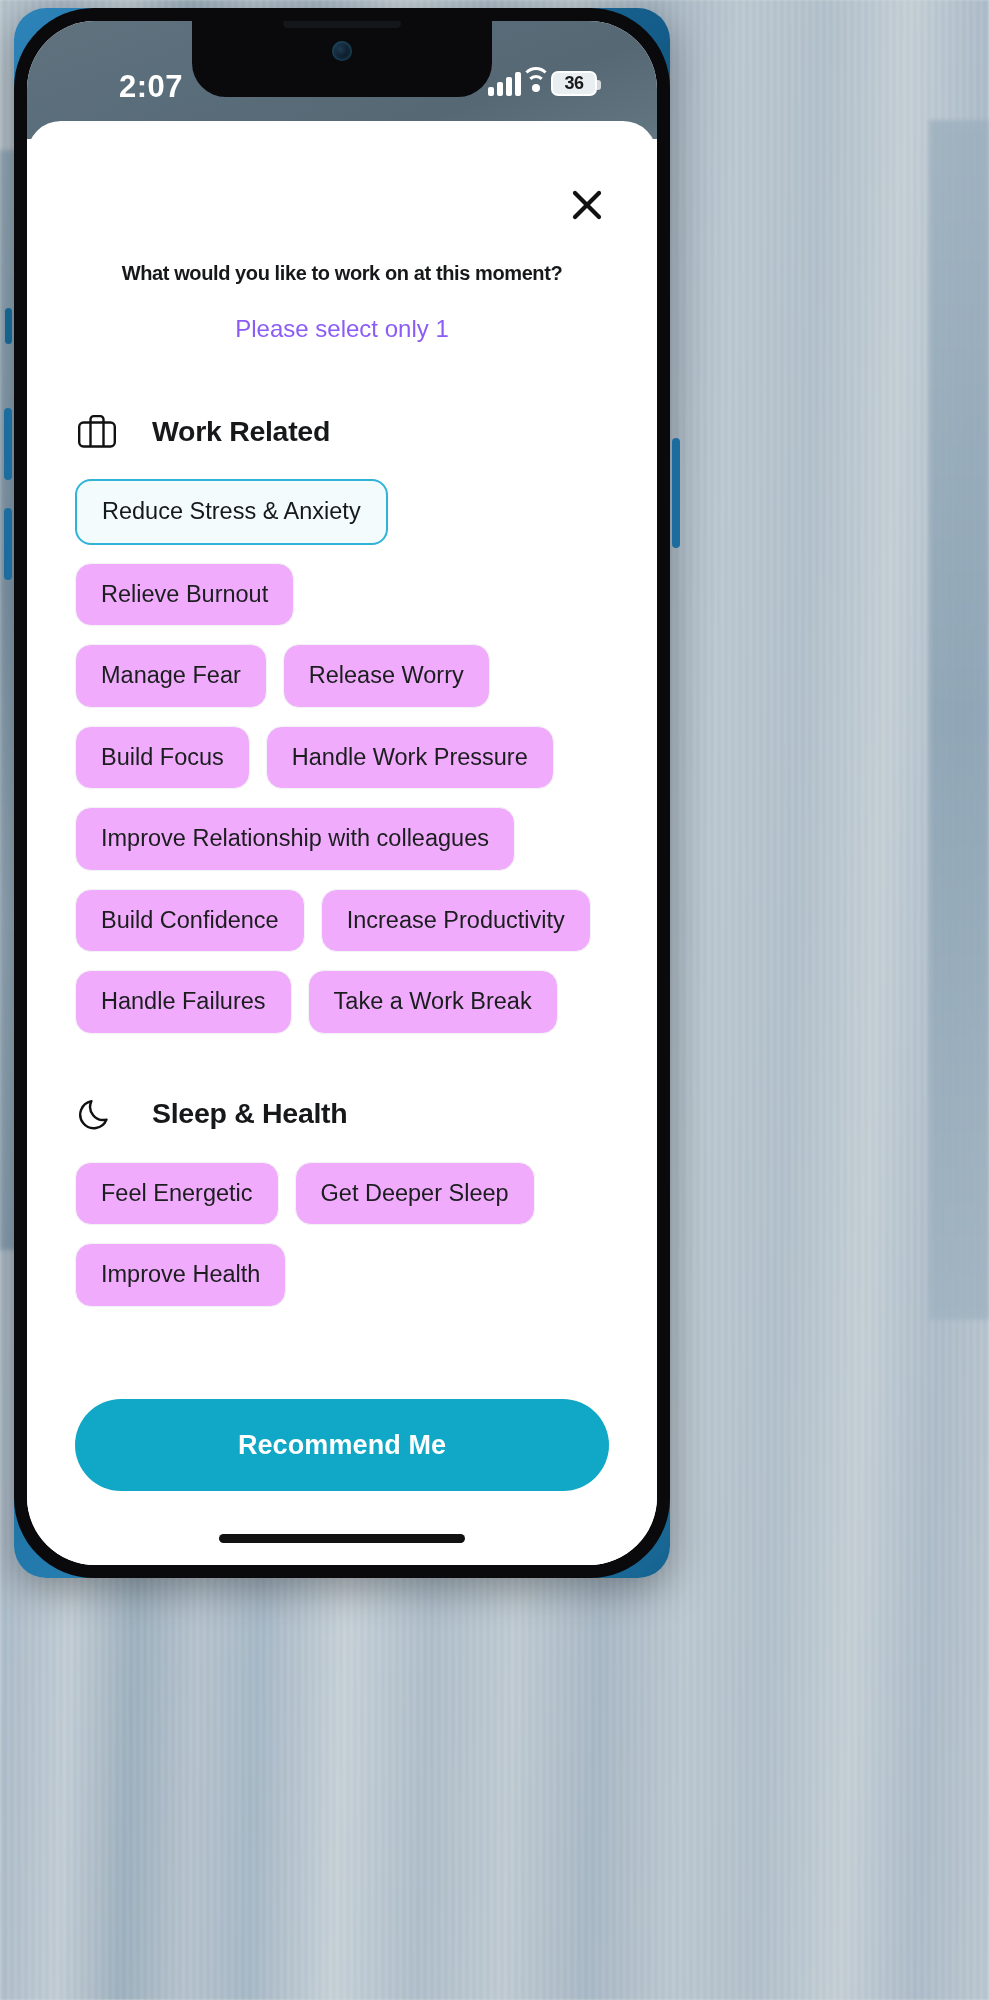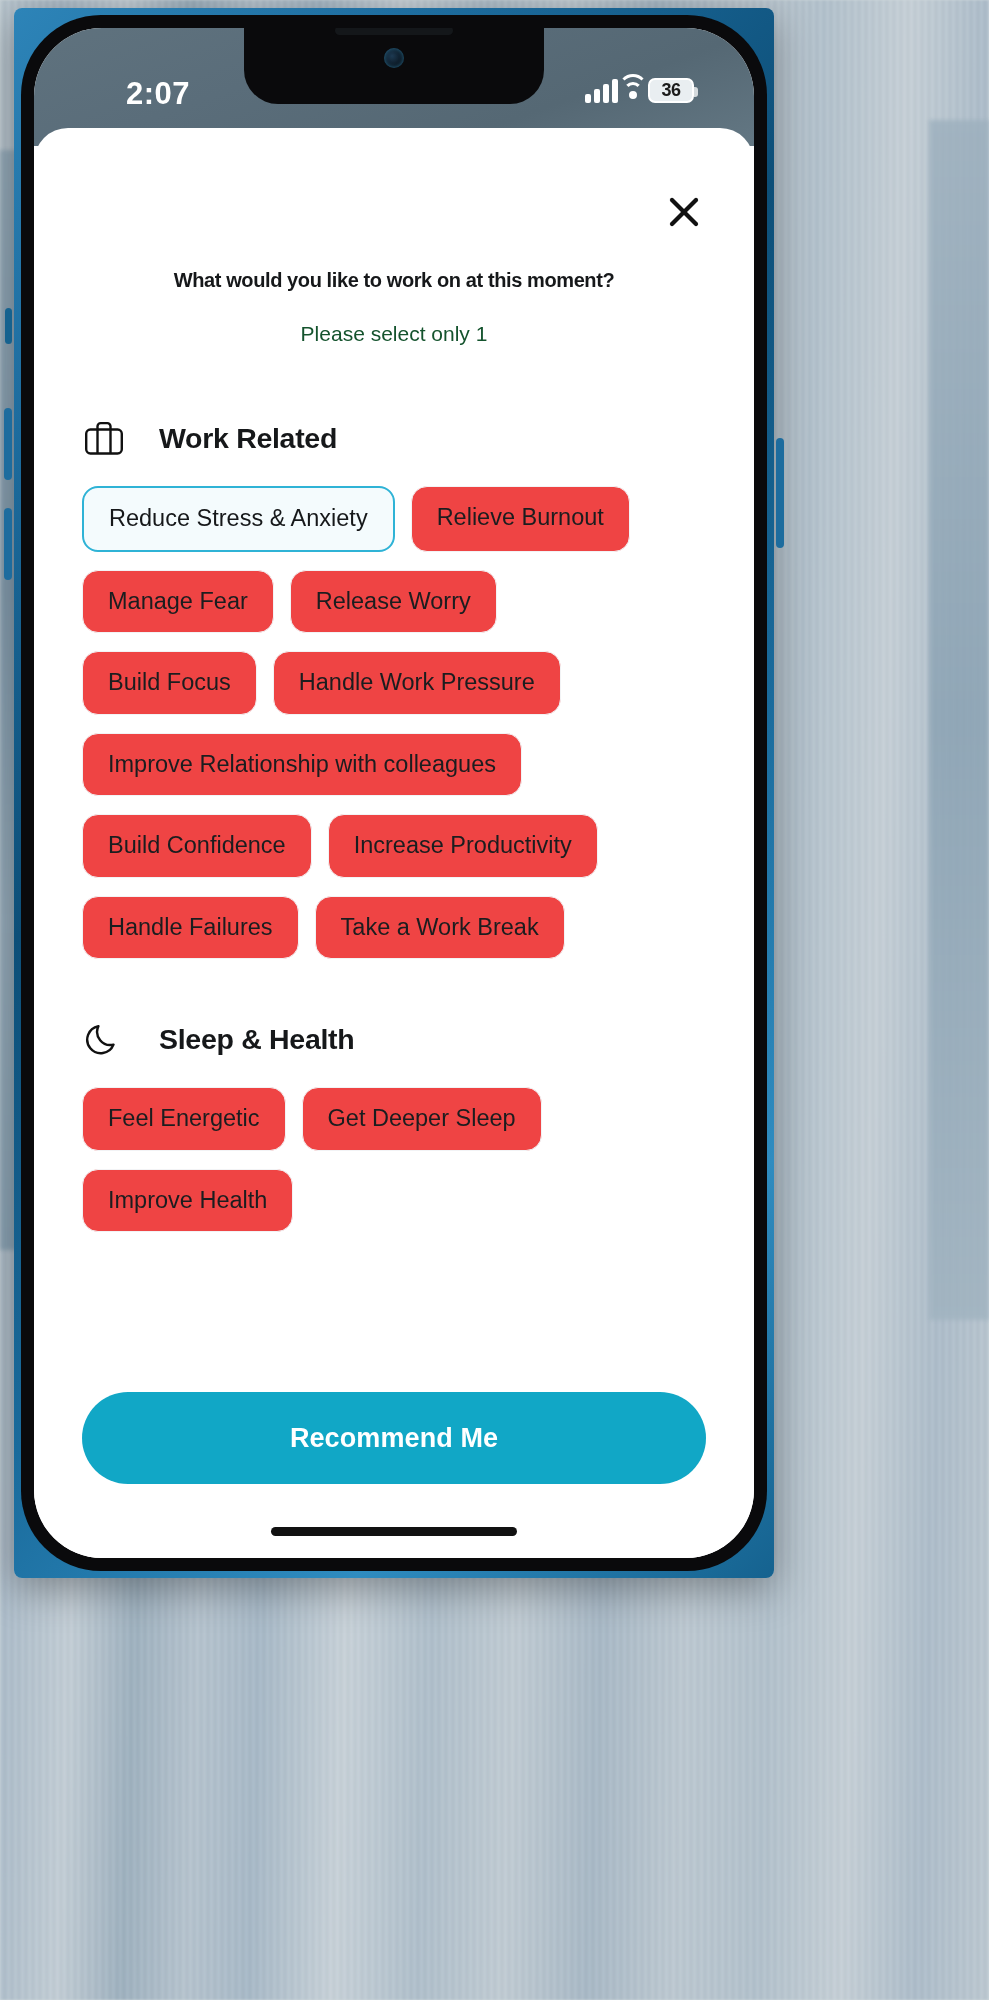--- a/index.html
+++ b/index.html
@@ -41,24 +41,24 @@
   .bd-right {
     position:absolute; right:0; top:120px; width:60px; height:1200px;
     background: linear-gradient(180deg,#9db0be,#8aa2b3 50%,#a0b3c0);
     filter: blur(2px); opacity:.8;
   }
 
   
   .phone {
     position: absolute;
     left: 14px; top: 8px;
-    width: 760px; height: 1570px;
-    border-radius: 8px;
+    width: 656px; height: 1570px;
+    border-radius: 32px;
     background: linear-gradient(135deg,#2d84b8 0%,#1d6c9e 18%,#0d4f78 40%,#1a6b9c 62%,#2f8cc0 82%,#15628f 100%);
-    padding: 7px;
+    padding: 0;
     box-shadow: 0 10px 40px rgba(0,0,0,.35);
   }
   .phone-inner {
     width:100%; height:100%;
     border-radius: 80px;
     background: #0a0a0c;
     padding: 13px;
     position: relative;
   }
   
@@ -155,21 +155,21 @@
   .sheet-title {
     position:absolute; left:0; right:0; top:140px;
     text-align:center;
     font-size:20px; font-weight:700; color:#16181a;
     letter-spacing:-.4px; line-height:1.25;
     padding:0 24px;
   }
   .sheet-sub {
     position:absolute; left:0; right:0; top:194px;
     text-align:center;
-    font-size:21px; color:#14532d; font-weight:400;
+    font-size:24px; color:#8b5cf6; font-weight:400;
   }
 
   .content {
     position:absolute; left:0; right:0; top:250px; bottom:178px;
     padding: 0 48px;
     overflow:hidden;
   }
 
   .section { margin-top: 44px; }
   .section:first-child { margin-top: 38px; }
@@ -182,21 +182,21 @@
     width:44px; height:44px;
     display:flex; align-items:center; justify-content:center;
     flex: 0 0 auto;
   }
   .section-head .sec-title {
     font-size:28.5px; font-weight:700; color:#16181a; letter-spacing:-.3px;
   }
 
   .chips { display:flex; flex-wrap:wrap; gap:18px 16px; }
   .chip {
-    background:#ef4444;
+    background:#f0abfc;
     border:1.5px solid #f2f3f5;
     border-radius:16px;
     padding: 19px 25px;
     font-size:23.5px;
     color:#1b1d1f;
     line-height:1;
     white-space:nowrap;
     cursor:pointer;
   }
   .chip.selected {

